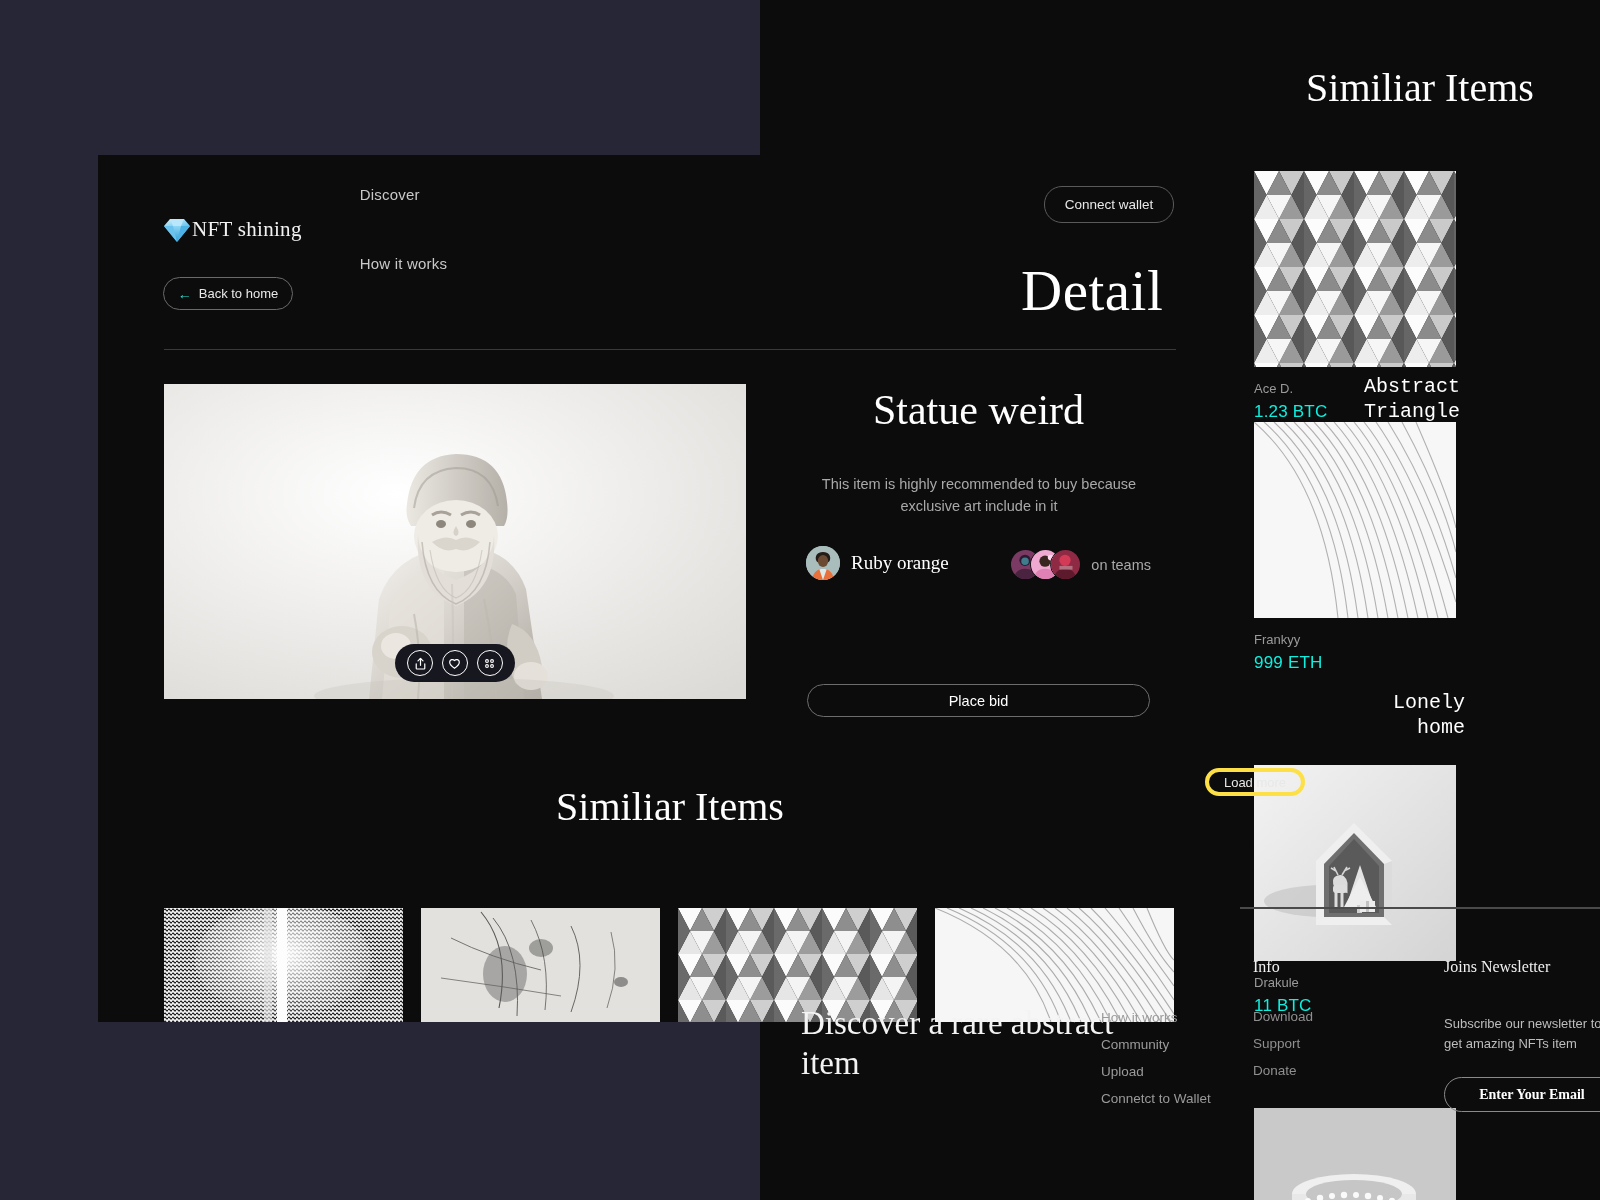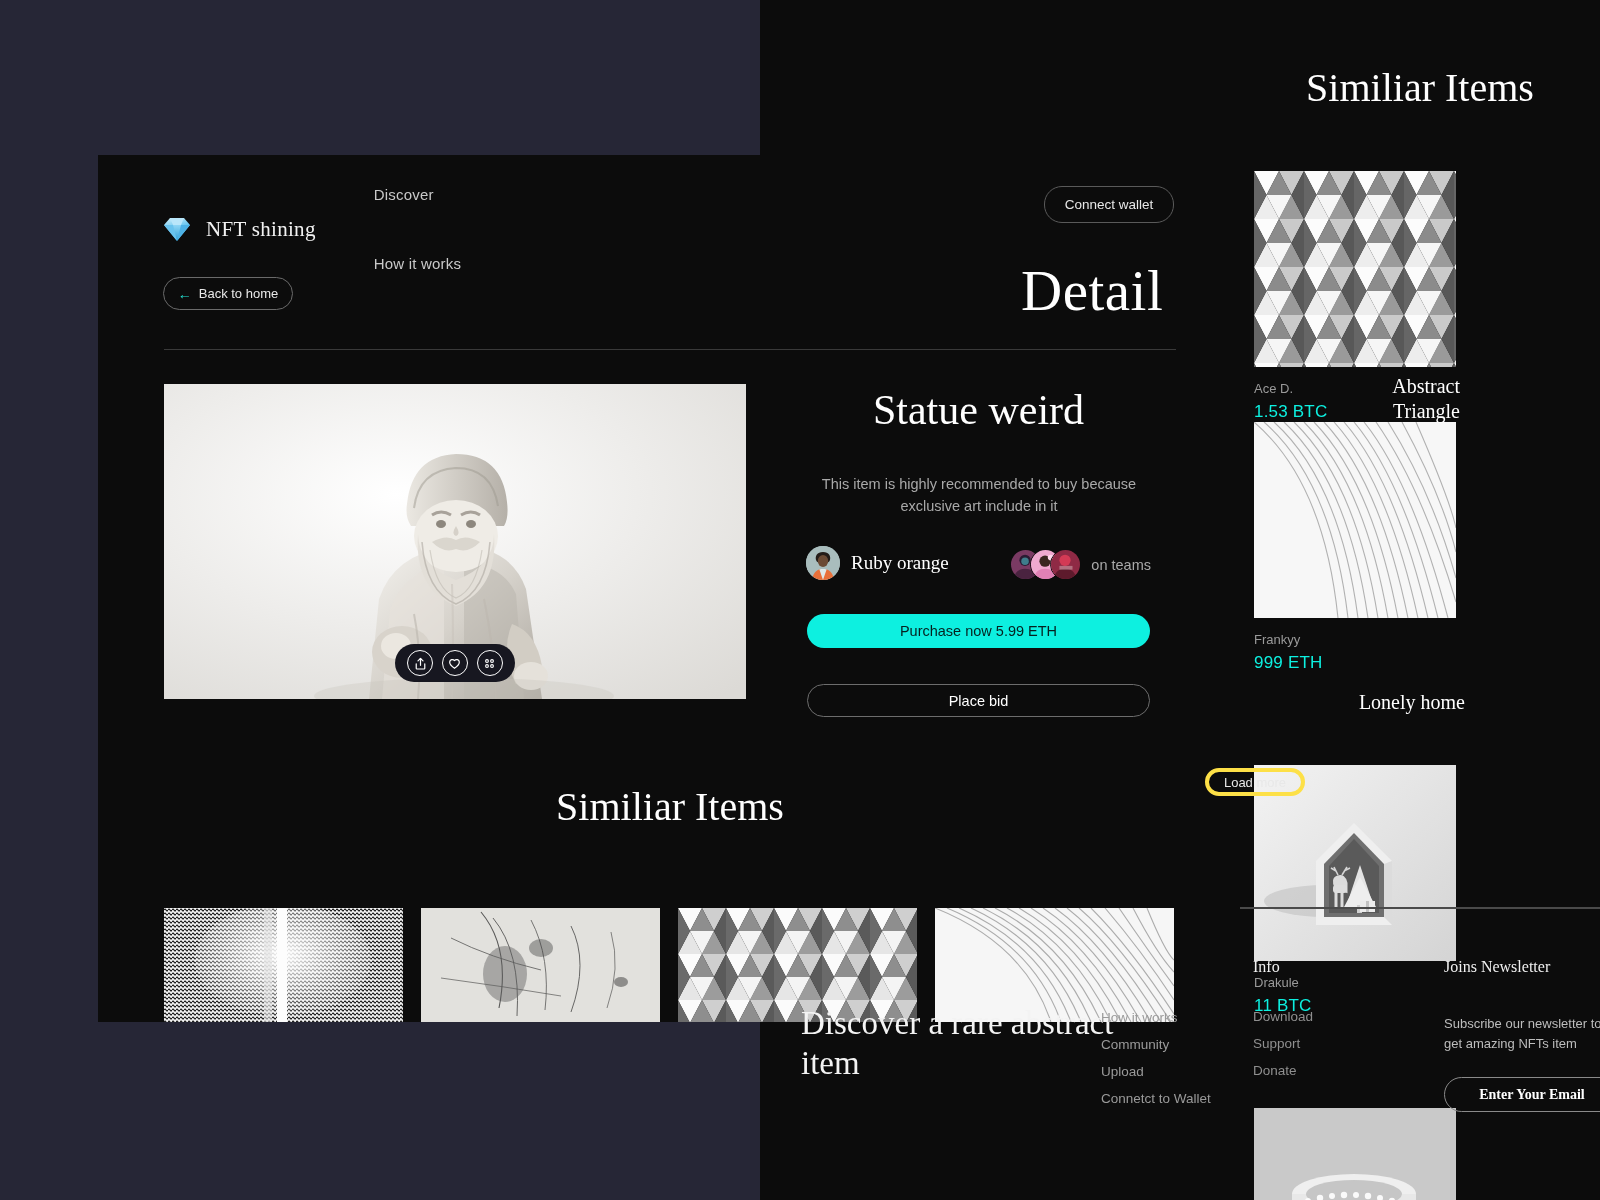--- a/index.html
+++ b/index.html
@@ -23,21 +23,21 @@
     background: #0c0c0c;
   }
   .panel-similar {
     position: absolute; left: 1240px; top: 0px;
     width: 360px; height: 1200px;
     background: #0c0c0c;
   }
 
   
   .header { position: absolute; left: 164px; top: 186px; display: flex; align-items: center; }
-  .logo-wrap { display: flex; align-items: center; gap: 16px; }
+  .logo-wrap { display: flex; align-items: flex-end; gap: 2px; }
   .diamond-icon { width: 26px; height: 24px; display: block; }
   .brand {
     font-family: "Liberation Serif", serif;
     font-size: 21px; color: #f2f2f2; letter-spacing: .3px;
   }
   .nav { display: flex; gap: 52px; margin-left: 58px; flex-direction: column; }
   .nav a {
     font-size: 15px; color: #c9c9c9; text-decoration: none; letter-spacing: .2px;
   }
   .connect-wallet {
@@ -172,21 +172,21 @@
   .card-grid {
     position: absolute; left: 1254px; top: 171px;
     display: flex; flex-wrap: wrap; gap: 0 18px;
   }
   .sim-card { width: 202px; }
   .sim-card .thumb { width: 202px; height: 196px; overflow: hidden; }
   .sim-card .thumb svg { display: block; width: 100%; height: 100%; }
   .sim-card .author { font-size: 13px; color: #9a9a9a; margin-top: 14px; }
   .sim-card .price { font-size: 17px; color: #0df0e0; margin-top: 6px; letter-spacing: .2px; }
   .card-title {
-    position: absolute; font-family: Liberation Serif, serif;
+    position: absolute; font-family: Liberation Mono, monospace;
     font-size: 20px; color: #ffffff; text-align: right; line-height: 1.25;
   }
   .ct-1 { left: 1340px; top: 374px; width: 120px; }
   .ct-2 { left: 1345px; top: 690px; width: 120px; }
 
   .load-more {
     position: absolute; left: 1205px; top: 768px;
     width: 100px; height: 28px; border-radius: 15px;
     border: 4px solid #fde047; background: transparent;
     color: #e8e8e8; font-size: 13px; cursor: pointer;
@@ -382,21 +382,20 @@
             <circle cx="15" cy="11" r="6" fill="#d33a55"></circle>
             <path d="M3 31c1-8 6-11 12-11s11 3 12 11Z" fill="#5d1a2c"></path>
             <rect x="9" y="17" width="14" height="4" fill="#c9a0a8" opacity=".6"></rect>
           </svg>
         </span>
       </div>
       <span class="teams-lbl">on teams</span>
     </div>
   </div>
 
-  <button class="btn-purchase">Purchase now 5.99 ETH</button>
   <button class="btn-bid">Place bid</button>
 
   <div class="sim-heading-main">Similiar Items</div>
 
   <div class="sim-row-bottom">
     <div class="sim-thumb">
       <svg viewBox="0 0 239 114" preserveAspectRatio="none">
         <defs>
           <pattern id="scr1" width="4" height="4" patternUnits="userSpaceOnUse">
             <rect width="4" height="4" fill="#f2f2f2"></rect>
@@ -502,21 +501,21 @@
               <polygon points="25,48 50,48 37.5,24" fill="#9a9a9a"></polygon>
               <polygon points="12.5,24 37.5,24 25,48" fill="#f6f6f6"></polygon>
               <polygon points="0,0 12.5,24 0,48" fill="#666"></polygon>
               <polygon points="50,0 37.5,24 50,48" fill="#585858"></polygon>
             </pattern>
           </defs>
           <rect width="202" height="196" fill="url(#triA)"></rect>
         </svg>
       </div>
       <div class="author">Ace D.</div>
-      <div class="price">1.53 BTC</div>
+      <div class="price">1.23 BTC</div>
     </div>
 
     <div class="sim-card">
       <div class="thumb">
         <svg viewBox="0 0 202 196" preserveAspectRatio="none">
           <rect width="202" height="196" fill="#f6f6f6"></rect>
           <g stroke="#a4a4a4" fill="none" stroke-width="1.1">
             <path d="M0 0 Q70 60 84 196"></path>
               <path d="M10 0 Q78 60 94 196"></path>
             <path d="M20 0 Q86 60 104 196"></path>

